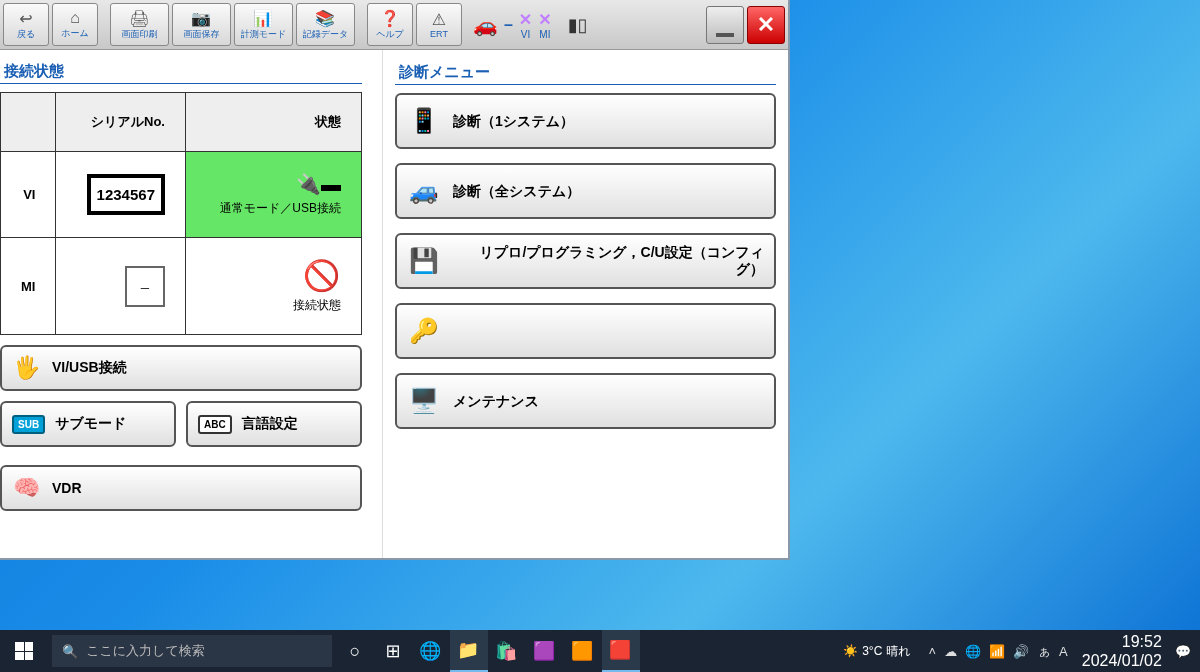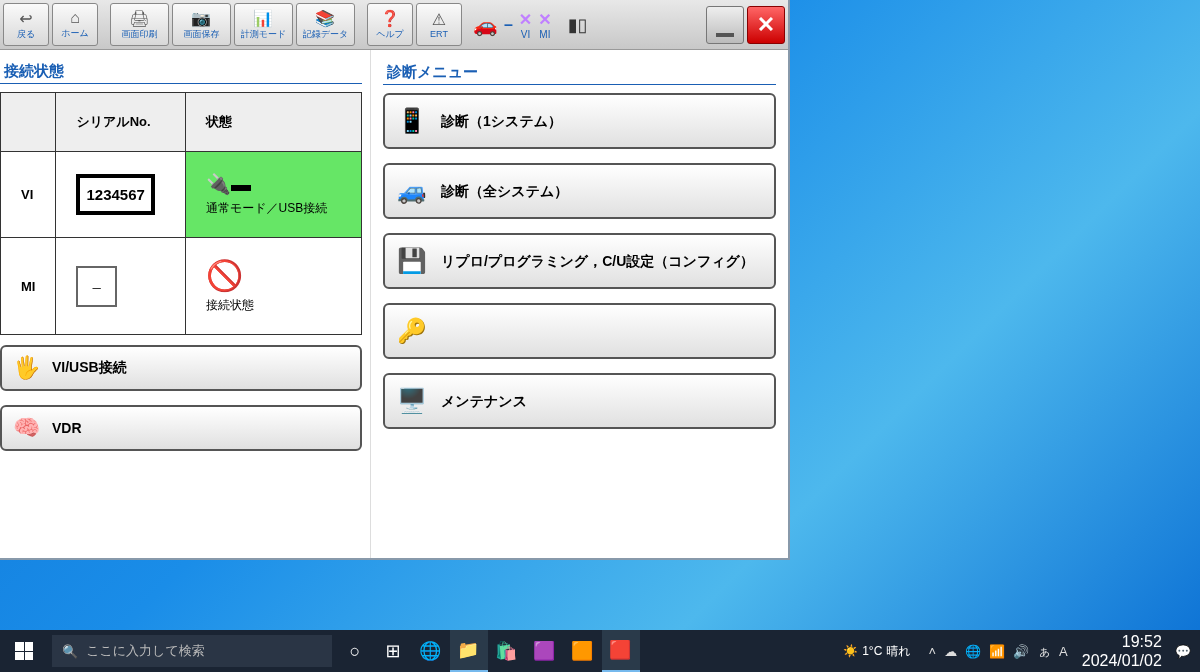--- a/index.html
+++ b/index.html
@@ -50,33 +50,33 @@
   display: flex; align-items: flex-end; justify-content: center;
   padding-bottom: 6px;
 }
 .status-icons { display: flex; gap: 6px; align-items: center; padding: 0 8px; }
 .car-ic { color: #0a6fd4; font-size: 20px; }
 .x-ic { color: #c080ff; font-size: 16px; font-weight: bold; }
 .vimi-lbl { font-size: 10px; color: #1a5fb4; text-align: center; }
 .batt-ic { font-size: 18px; color: #333;}
 
 
-.app-body { flex: 1; display: flex; }
+.app-body { flex: 1; display: flex; gap: 12px; }
 .left-pane { width: 370px; padding: 10px 8px 10px 0; }
 .right-pane { flex: 1; padding: 11px 12px; border-left: 1px solid #ddd;}
 
 .section-title {
   color: #1a5fb4; font-size: 15px; font-weight: bold;
   border-bottom: 1px solid #1a5fb4; padding: 2px 4px; margin-bottom: 8px;
 }
 
 
 .conn-table { border-collapse: collapse; width: 100%; }
 .conn-table th, .conn-table td {
-  border: 1px solid #333; padding: 20px; text-align: left;
+  border: 1px solid #333; padding: 20px; text-align: right;
   font-size: 13px;
 }
 .conn-table th { background: #eee; height: 26px; }
 .conn-table td { height: 74px; }
 .conn-table .rowlbl { background: #fff; font-weight: bold; width: 50px;}
 .serial-box {
   display: inline-block; border: 4px solid #000; padding: 8px 6px;
   font-size: 15px; font-weight: bold; background: #fff;
 }
 .serial-dash {
@@ -104,21 +104,21 @@
 
 
 .menu-btn {
   width: 100%; height: 56px; margin-bottom: 14px;
   background: linear-gradient(#fff, #e0e0e0);
   border: 2px solid #555; border-radius: 6px;
   display: flex; align-items: center; padding: 0 10px;
   font-size: 14px; font-weight: bold; cursor: pointer; gap: 12px;
 }
 .menu-btn .mb-ico { font-size: 24px; color: #4878a8; width: 34px; text-align: center;}
-.menu-btn .mb-txt { text-align: left; line-height: 1.2;}
+.menu-btn .mb-txt { text-align: right; line-height: 1.2;}
 
 
 .taskbar {
   position: absolute; left: 0; bottom: 0; width: 1200px; height: 42px;
   background: #1a2433; display: flex; align-items: center;
   color: #fff; font-size: 12px;
 }
 .start-btn { width: 48px; height: 42px; display:flex; align-items:center; justify-content:center;}
 .win-logo { display: grid; grid-template: 1fr 1fr / 1fr 1fr; gap: 1px; width: 18px; height: 18px;}
 .win-logo span { background: #fff; }
@@ -239,20 +239,30 @@
           </td>
         </tr>
       </tbody>
         </table>
 
       <div class="big-btn">
         <span class="bb-ico">🖐️</span>
         <span>VI/USB接続</span>
       </div>
 
+      <div class="btn-row">
+        <div class="big-btn">
+          <span class="sub-abc-box sub-box">SUB</span>
+          <span>サブモード</span>
+        </div>
+        <div class="big-btn">
+          <span class="sub-abc-box">ABC</span>
+          <span>言語設定</span>
+        </div>
+      </div>
 
       <div class="big-btn" style="margin-top:14px">
         <span class="bb-ico">🧠</span>
         <span>VDR</span>
       </div>
     </div>
 
     <div class="right-pane">
       <div class="section-title">診断メニュー</div>
 
@@ -298,21 +308,21 @@
     <div class="task-ic">🌐</div>
     <div class="task-ic active">📁</div>
     <div class="task-ic">🛍️</div>
     <div class="task-ic">🟪</div>
     <div class="task-ic">🟧</div>
     <div class="task-ic active">🟥</div>
   </div>
   <div class="tray">
     <div class="weather">
       <span>☀️</span>
-      <span>1°C</span>
+      <span>3°C</span>
       <span>晴れ</span>
     </div>
     <span class="tr-ic">˄</span>
     <span class="tr-ic">☁</span>
     <span class="tr-ic">🌐</span>
     <span class="tr-ic">📶</span>
     <span class="tr-ic">🔊</span>
     <span class="tr-ic">ぁ</span>
     <span class="tr-ic">A</span>
     <div class="clock">

